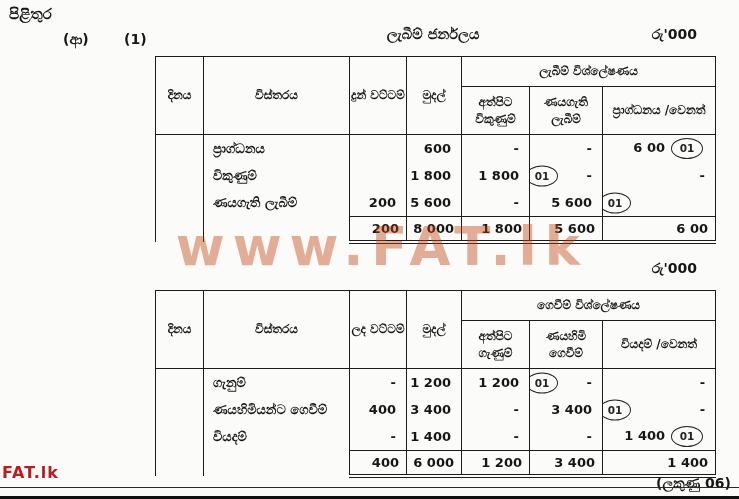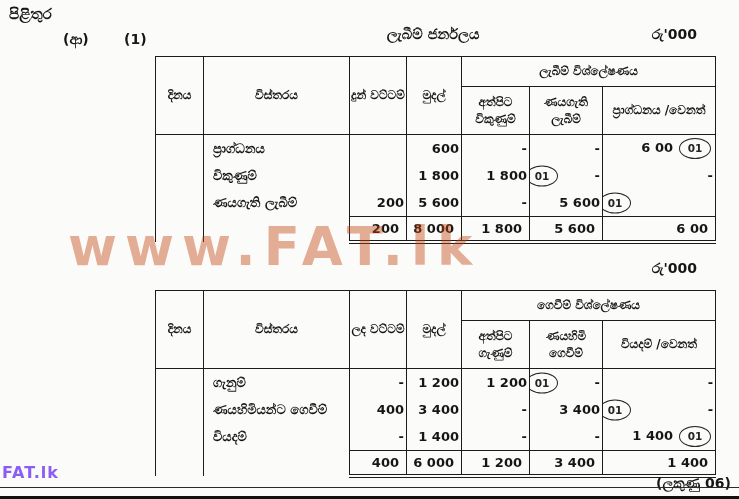--- a/index.html
+++ b/index.html
@@ -2,21 +2,21 @@
 <html><head>
 <meta charset="utf-8">
 <style>
   html,body{margin:0;padding:0;}
   body{
     width:739px;height:499px;position:relative;overflow:hidden;
     background:#fbfbf9;
     font-family:"DejaVu Sans","Liberation Sans",sans-serif;
     color:#161616;
   }
-  .abs{position:absolute;}
+  .abs{position:absolute;text-align:right;}
   .answer-label{left:9px;top:5px;font-size:15px;font-weight:bold;}
   .part-label{left:63px;top:31px;font-size:14px;font-weight:bold;}
   .item-label{left:124px;top:31px;font-size:14px;font-weight:bold;}
 
   .title-line{left:155px;width:560px;height:22px;}
   .title-line .jtitle{
     position:absolute;left:50%;transform:translateX(-52%);
     font-size:14.5px;font-weight:bold;white-space:nowrap;
   }
   .title-line .currency{
@@ -37,21 +37,21 @@
     vertical-align:middle;line-height:1.4;
   }
   .h-analysis{height:29px;}
   .h-sub{height:47px;}
   td.b{
     border-left:1.6px solid #1b1b1b;border-right:1.6px solid #1b1b1b;
     height:27px;font-size:13px;font-weight:bold;vertical-align:middle;
     position:relative;
   }
   td.desc{text-align:left;padding-left:9px;}
-  td.num{text-align:right;padding-right:2px;white-space:nowrap;}
+  td.num{text-align:right;padding-right:10px;white-space:nowrap;}
   td.bb{border-bottom:1.6px solid #1b1b1b;}
   td.tot{
     border-left:1.6px solid #1b1b1b;border-right:1.6px solid #1b1b1b;
     height:23px;font-size:13px;font-weight:bold;vertical-align:middle;
     text-align:right;padding-right:7px;white-space:nowrap;
     border-bottom:4px double #1b1b1b;position:relative;
   }
   td.tot-plain{
     border-left:1.6px solid #1b1b1b;border-right:1.6px solid #1b1b1b;
     border-bottom:none;
@@ -64,21 +64,21 @@
   }
   .mark-left{position:absolute;left:-4px;top:50%;transform:translateY(-50%);}
   .mark-after{display:inline-flex;position:static;vertical-align:middle;margin-left:6px;margin-right:2px;}
 
   .watermark-center{
     left:68px;top:216px;width:520px;font-size:53px;font-weight:700;
     letter-spacing:8px;color:#c2410c;opacity:0.42;white-space:nowrap;
     pointer-events:none;
   }
   .watermark-corner{
-    left:2px;top:463px;font-size:16px;font-weight:bold;color:#8b5cf6;
+    left:2px;top:463px;font-size:16px;font-weight:bold;color:#b91c1c;
     letter-spacing:1px;
   }
   .marks-label{
     right:8px;top:475px;font-size:14px;font-weight:bold;white-space:nowrap;margin-left:16px;
   }
   .bottom-rule{
     left:0;right:0;bottom:0;height:8px;
     border-top:1.6px solid #2a2a2a;border-bottom:3px solid #101010;
   }
 </style>

